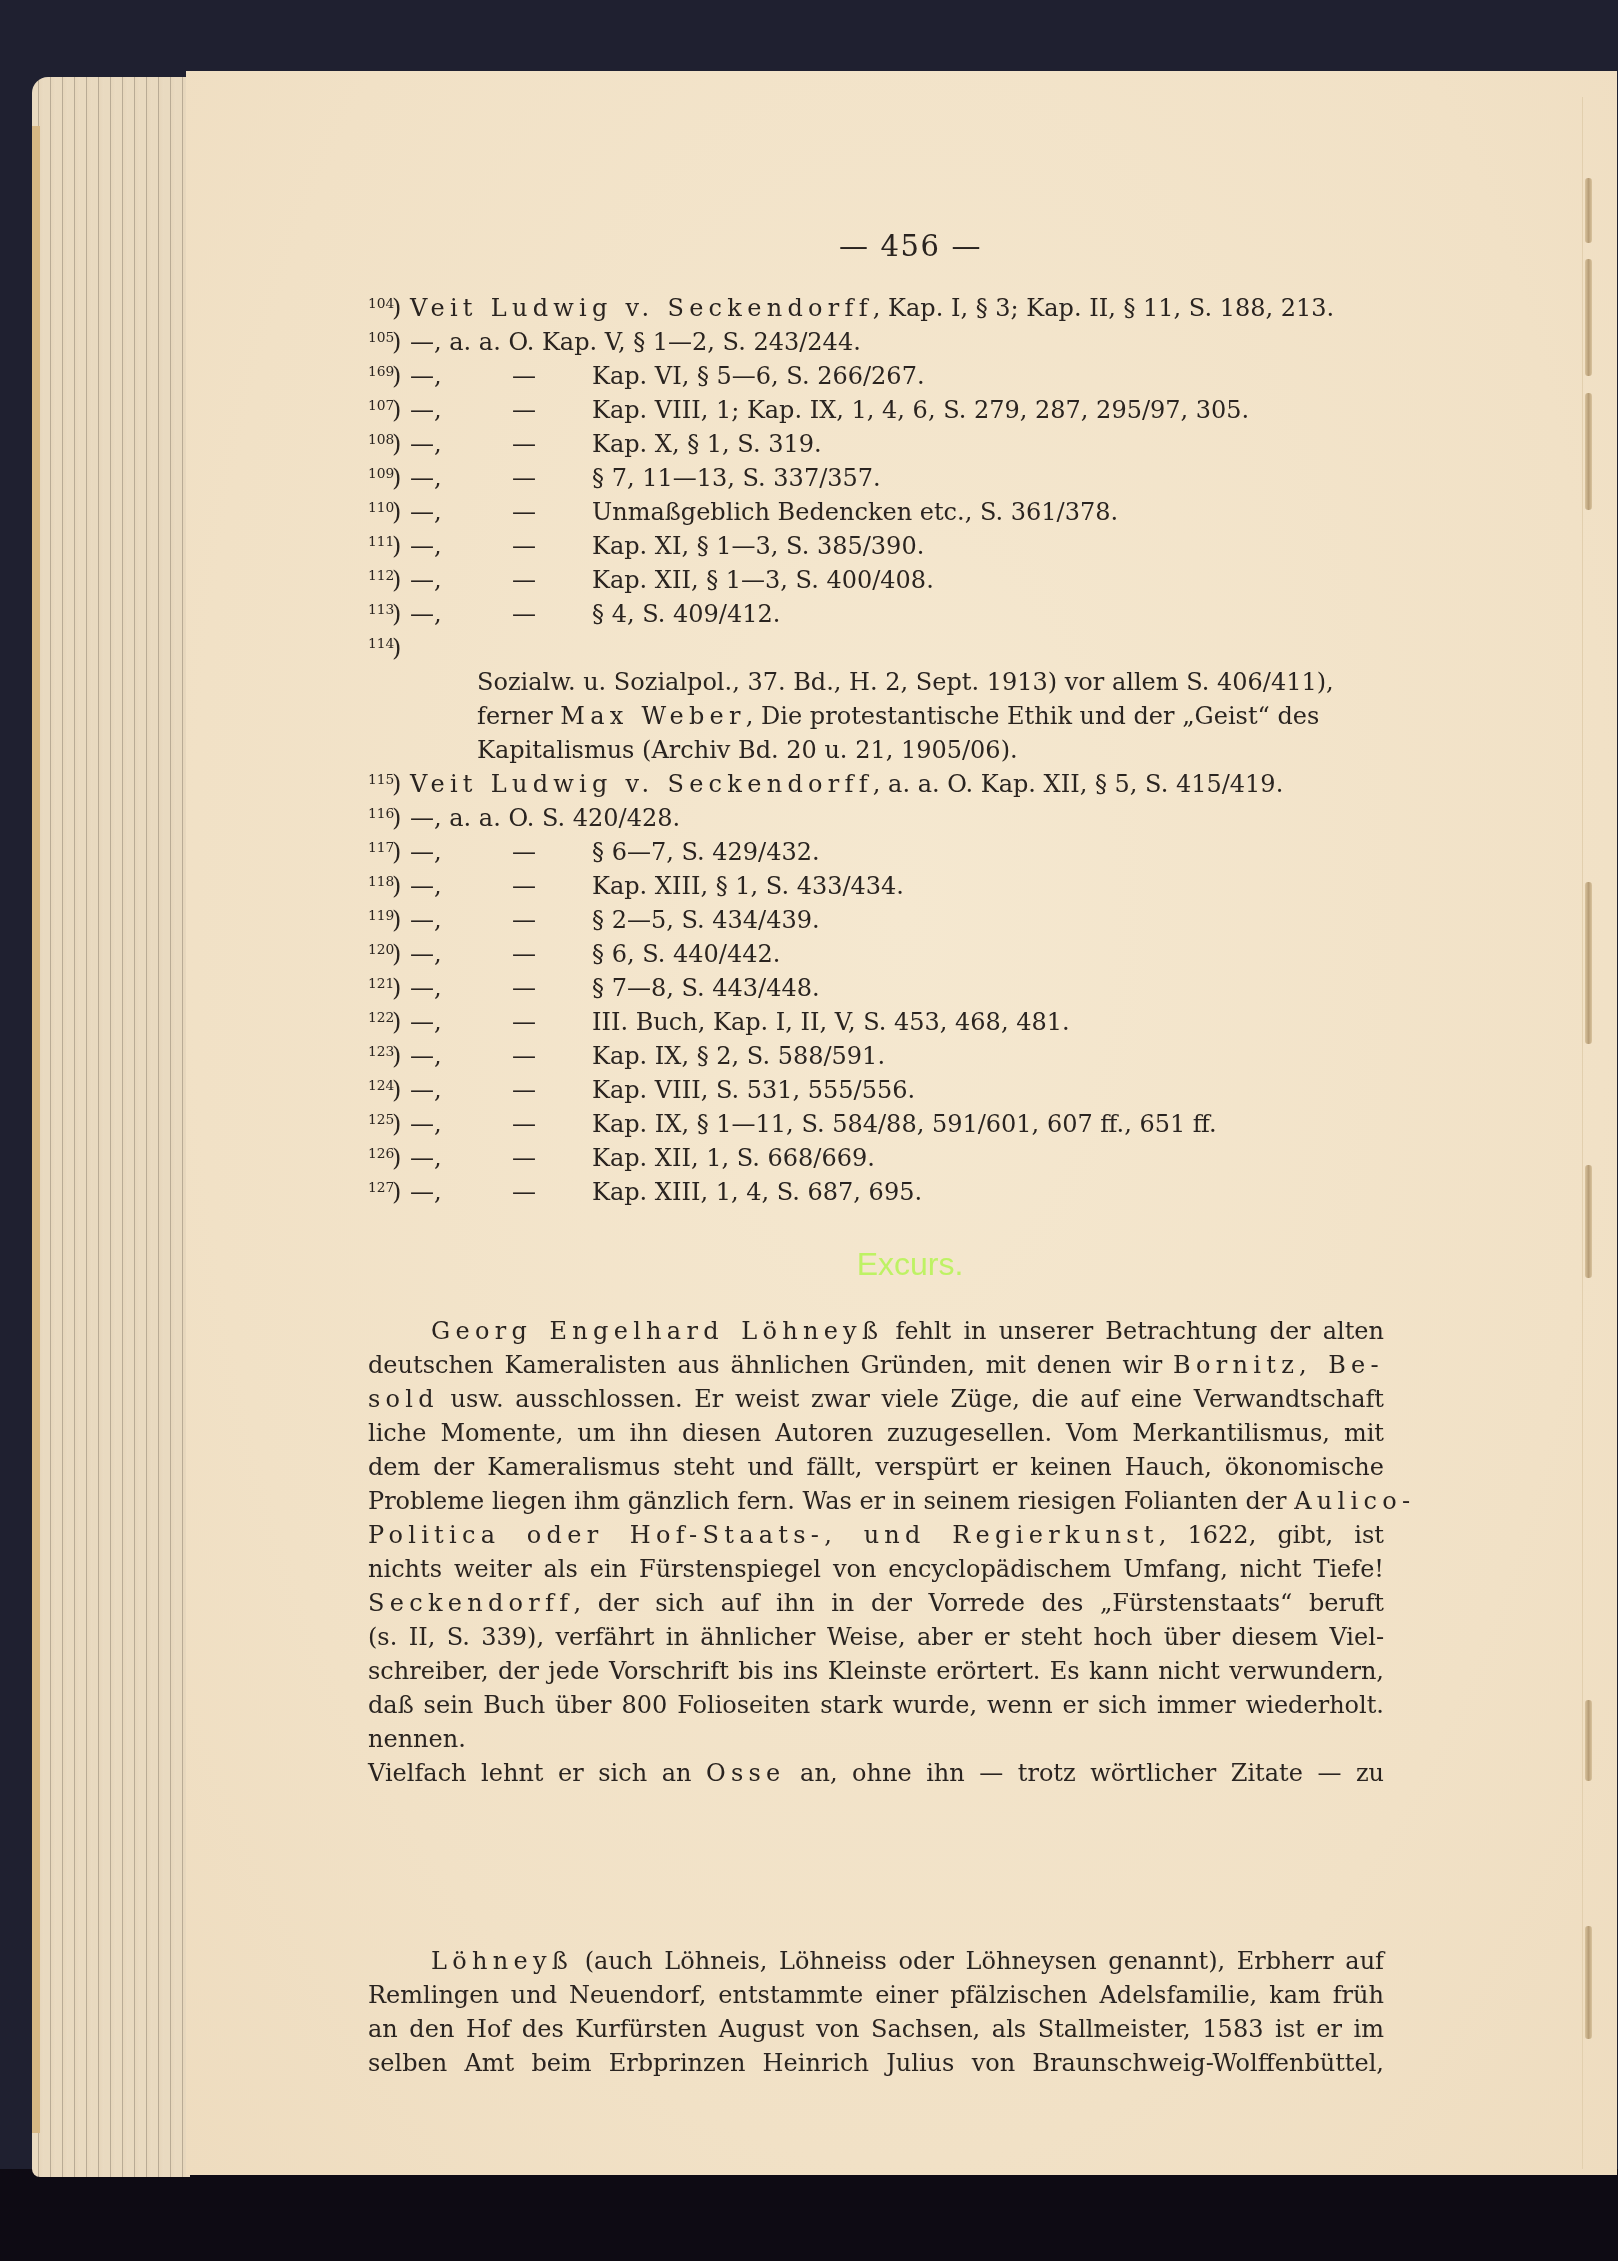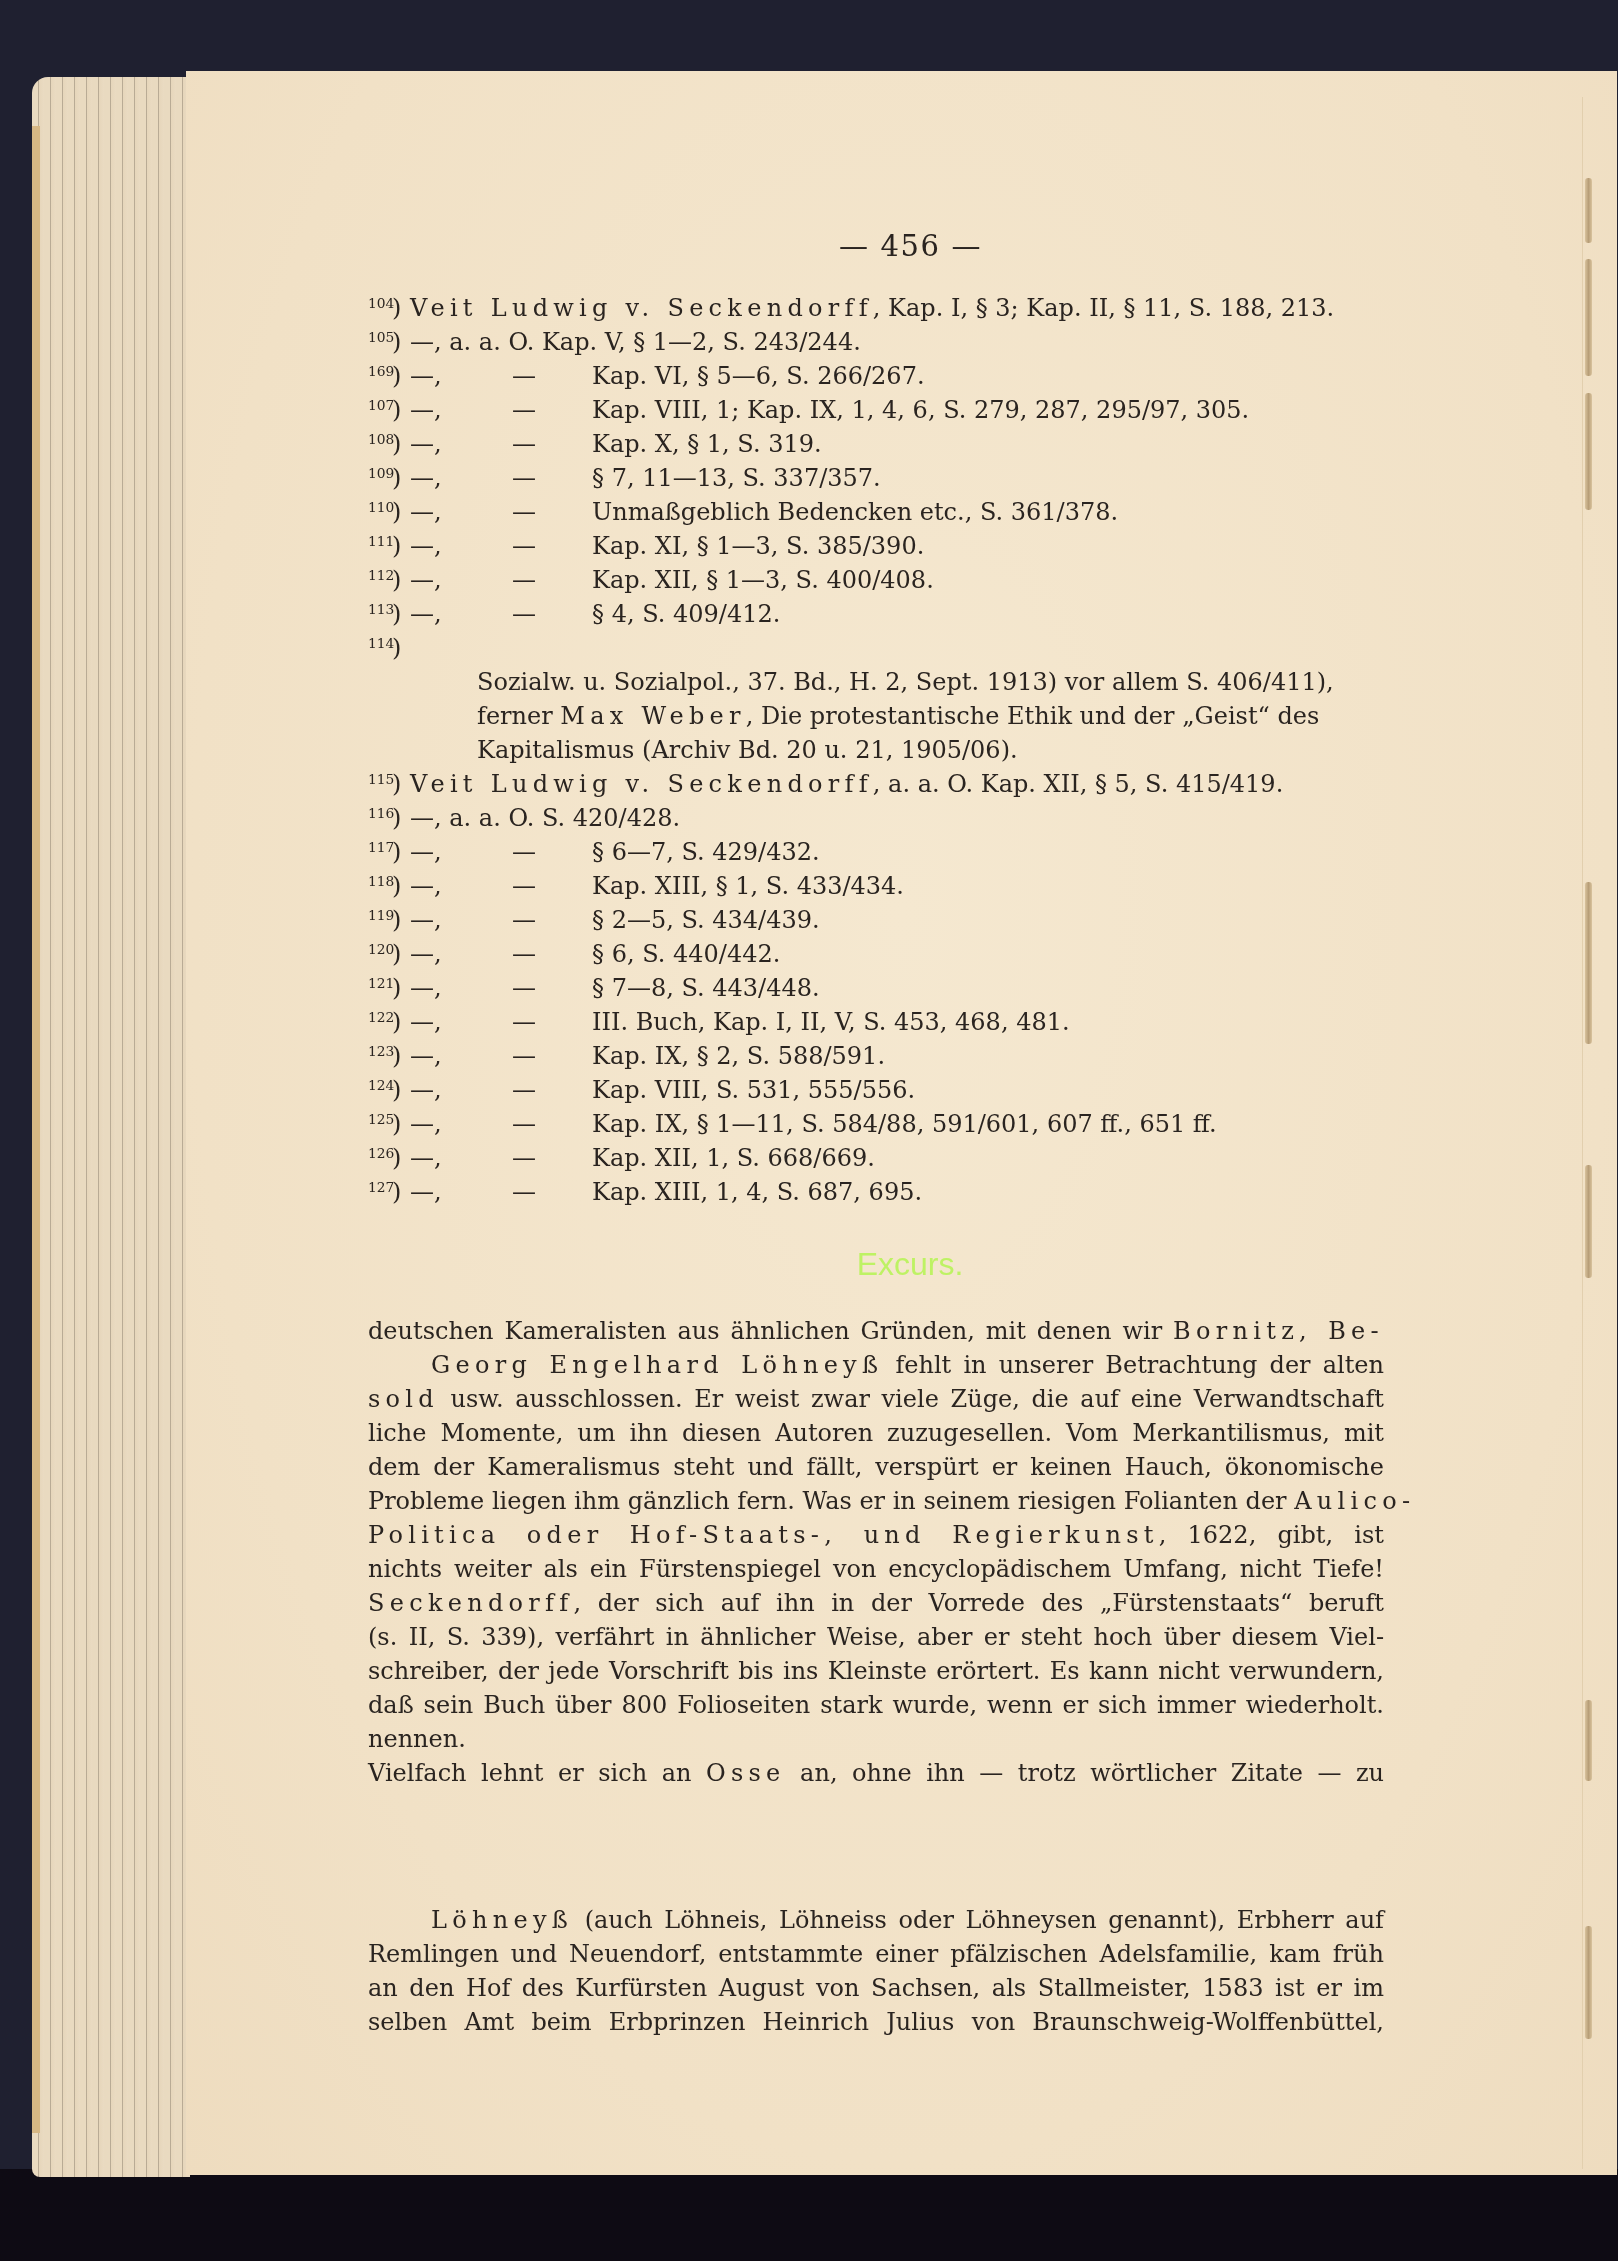--- a/index.html
+++ b/index.html
@@ -256,35 +256,35 @@
       <span class="paren">)</span>
       <span class="ditto1">—,</span>
       <span class="ditto2">—</span>
       <span class="rest">Kap. XIII, 1, 4, S. 687, 695.</span>
     </div>
 </div>
 
 <div class="heading">Excurs.</div>
 
 <div class="para-block" style="top:1314px">
+  <div class="line indent"><span class="sp">Georg Engelhard Löhneyß</span><span> fehlt in unserer Betrachtung der alten</span></div>
   <div class="line"><span>deutschen Kameralisten aus ähnlichen Gründen, mit denen wir </span><span class="sp">Bornitz, Be-</span></div>
-  <div class="line indent"><span class="sp">Georg Engelhard Löhneyß</span><span> fehlt in unserer Betrachtung der alten</span></div>
   <div class="line"><span class="sp">sold</span><span> usw. ausschlossen. Er weist zwar viele Züge, die auf eine Verwandtschaft</span></div>
   <div class="line">liche Momente, um ihn diesen Autoren zuzugesellen. Vom Merkantilismus, mit</div>
   <div class="line">dem der Kameralismus steht und fällt, verspürt er keinen Hauch, ökonomische</div>
   <div class="line"><span>Probleme liegen ihm gänzlich fern. Was er in seinem riesigen Folianten der </span><span class="sp">Aulico-</span></div>
   <div class="line"><span class="sp">Politica oder Hof-Staats-, und Regierkunst</span><span>, 1622, gibt, ist</span></div>
   <div class="line">nichts weiter als ein Fürstenspiegel von encyclopädischem Umfang, nicht Tiefe!</div>
   <div class="line"><span class="sp">Seckendorff</span><span>, der sich auf ihn in der Vorrede des „Fürstenstaats“ beruft</span></div>
   <div class="line">(s. II, S. 339), verfährt in ähnlicher Weise, aber er steht hoch über diesem Viel-</div>
   <div class="line">schreiber, der jede Vorschrift bis ins Kleinste erörtert. Es kann nicht verwundern,</div>
   <div class="line">daß sein Buch über 800 Folioseiten stark wurde, wenn er sich immer wiederholt.</div>
   <div class="line last">nennen.</div>
   <div class="line"><span>Vielfach lehnt er sich an </span><span class="sp">Osse</span><span> an, ohne ihn — trotz wörtlicher Zitate — zu</span></div>
 </div>
 
-<div class="para-block" style="top:1903px">
+<div class="para-block" style="top:1944px">
   <div class="line indent"><span class="sp">Löhneyß</span><span> (auch Löhneis, Löhneiss oder Löhneysen genannt), Erbherr auf</span></div>
   <div class="line">Remlingen und Neuendorf, entstammte einer pfälzischen Adelsfamilie, kam früh</div>
   <div class="line">an den Hof des Kurfürsten August von Sachsen, als Stallmeister, 1583 ist er im</div>
   <div class="line">selben Amt beim Erbprinzen Heinrich Julius von Braunschweig-Wolffenbüttel,</div>
 </div>
 
 
 </body></html>

